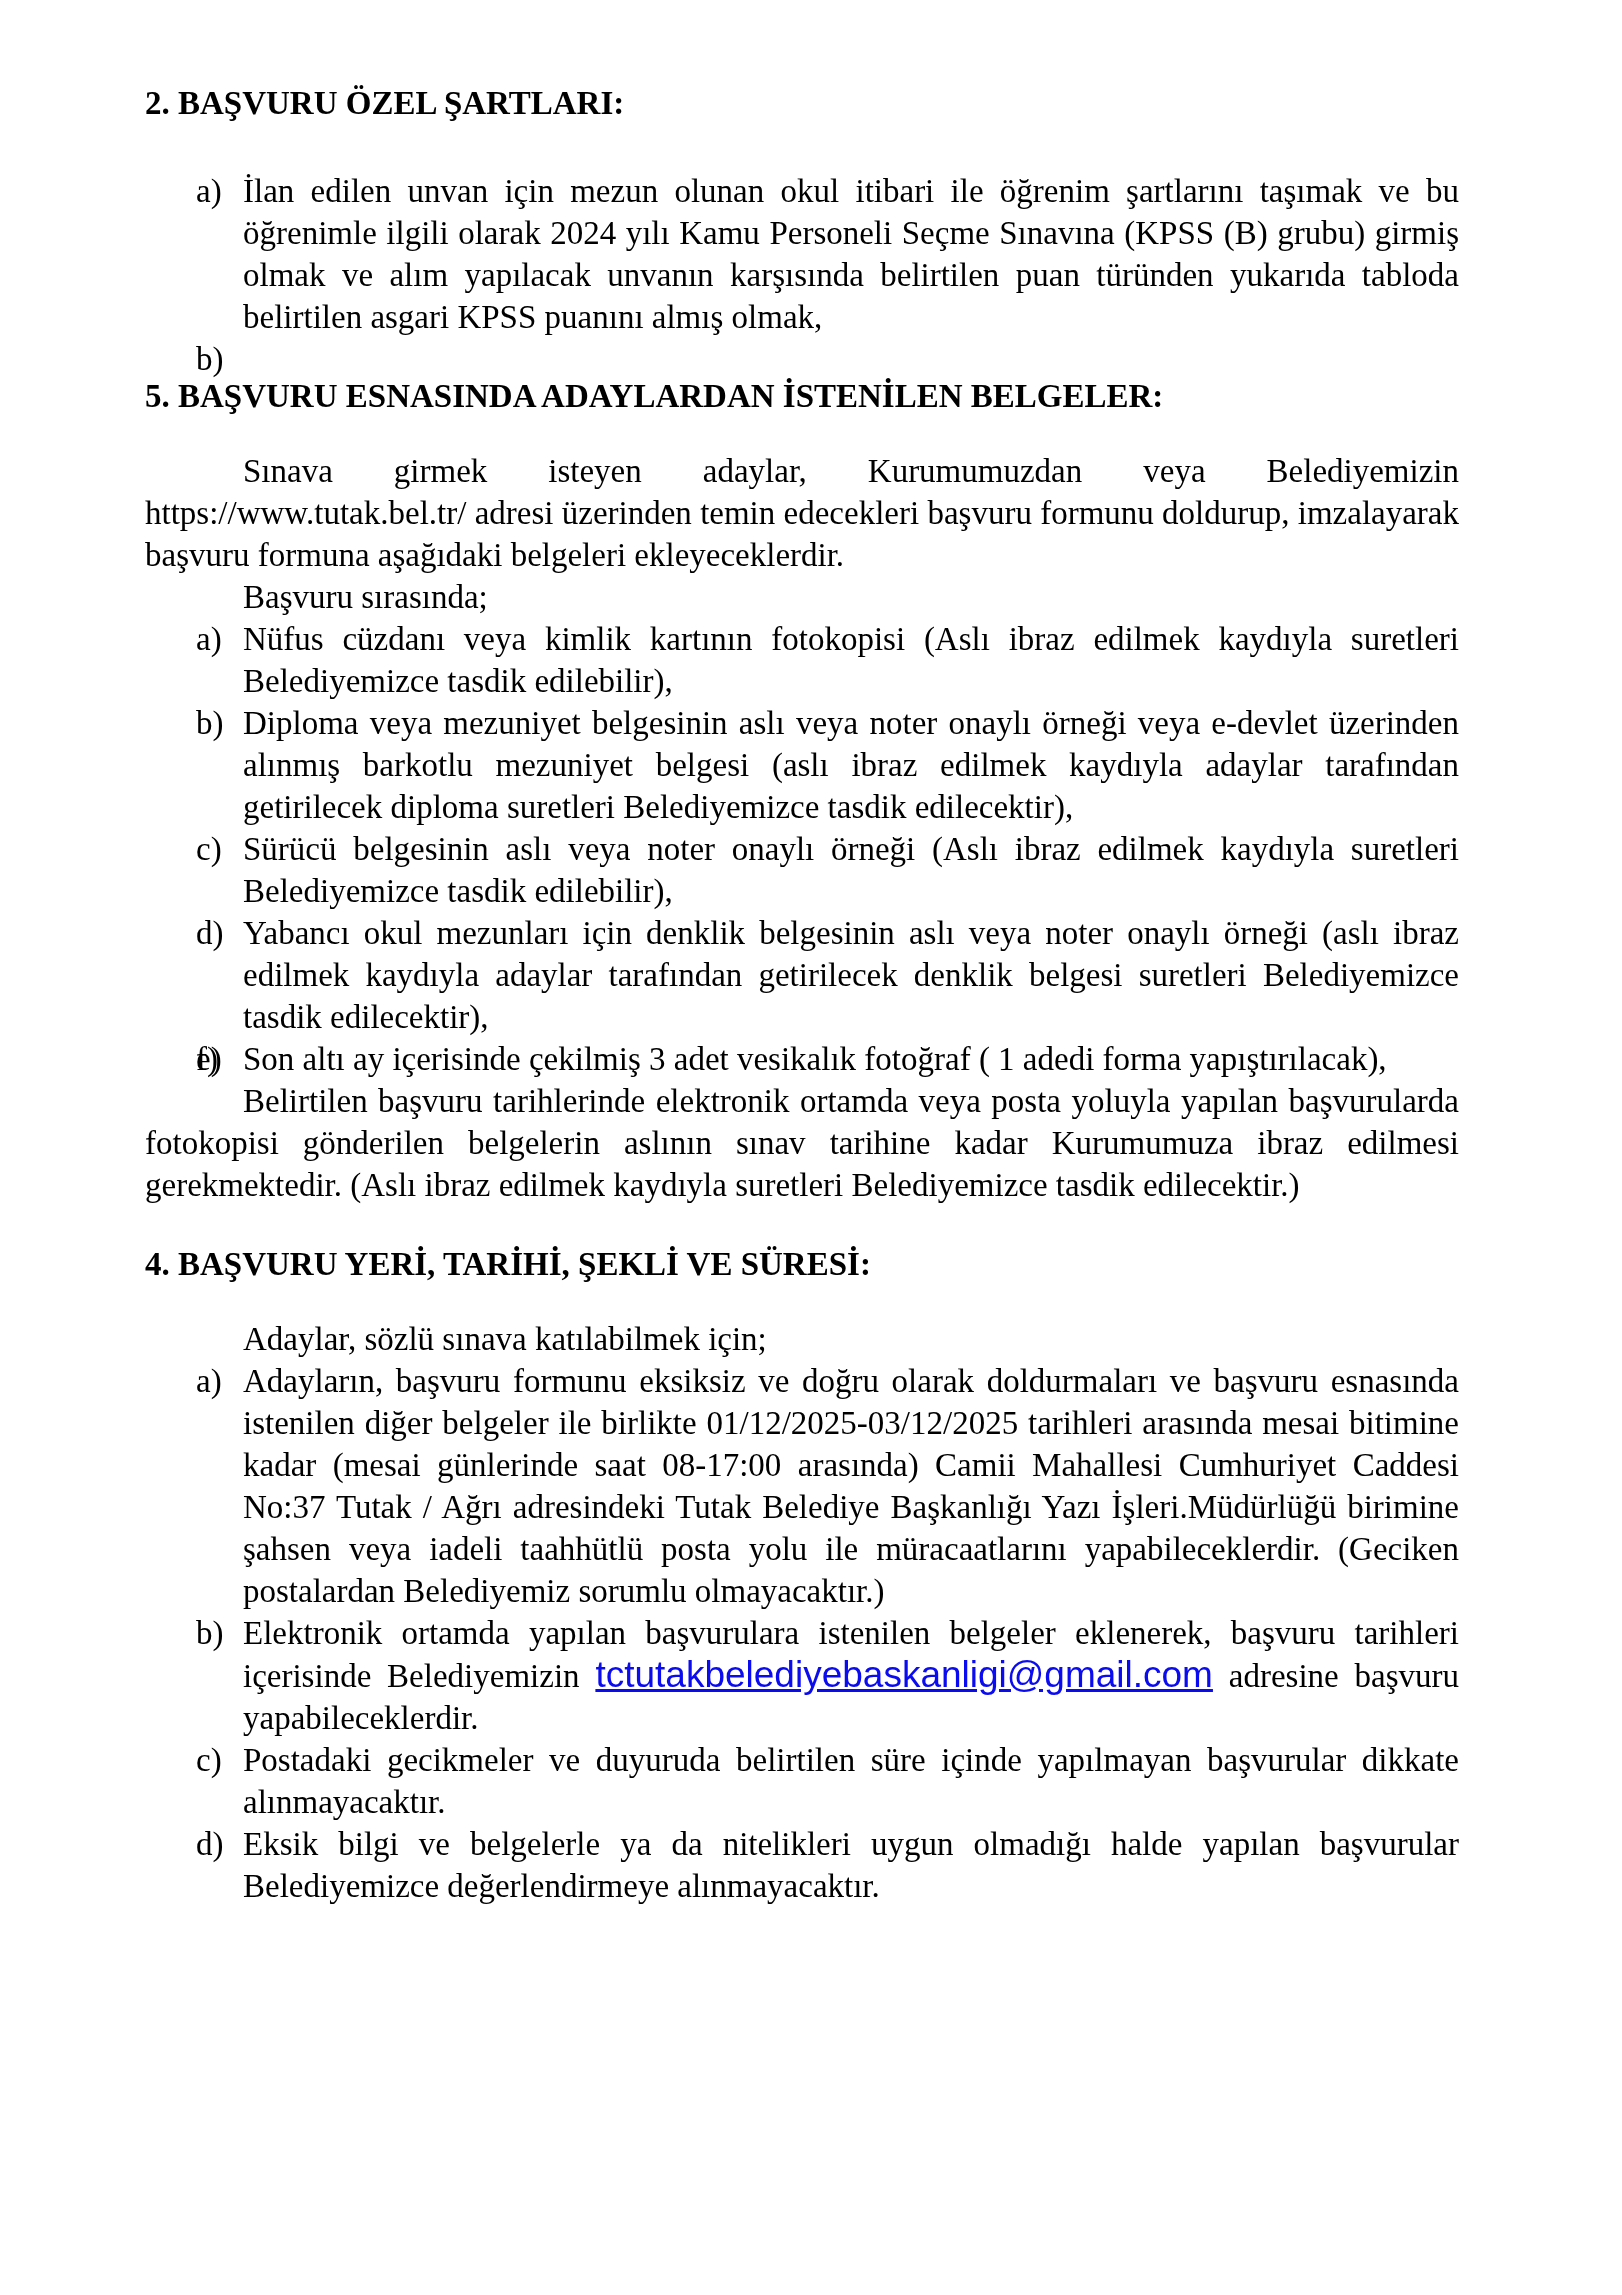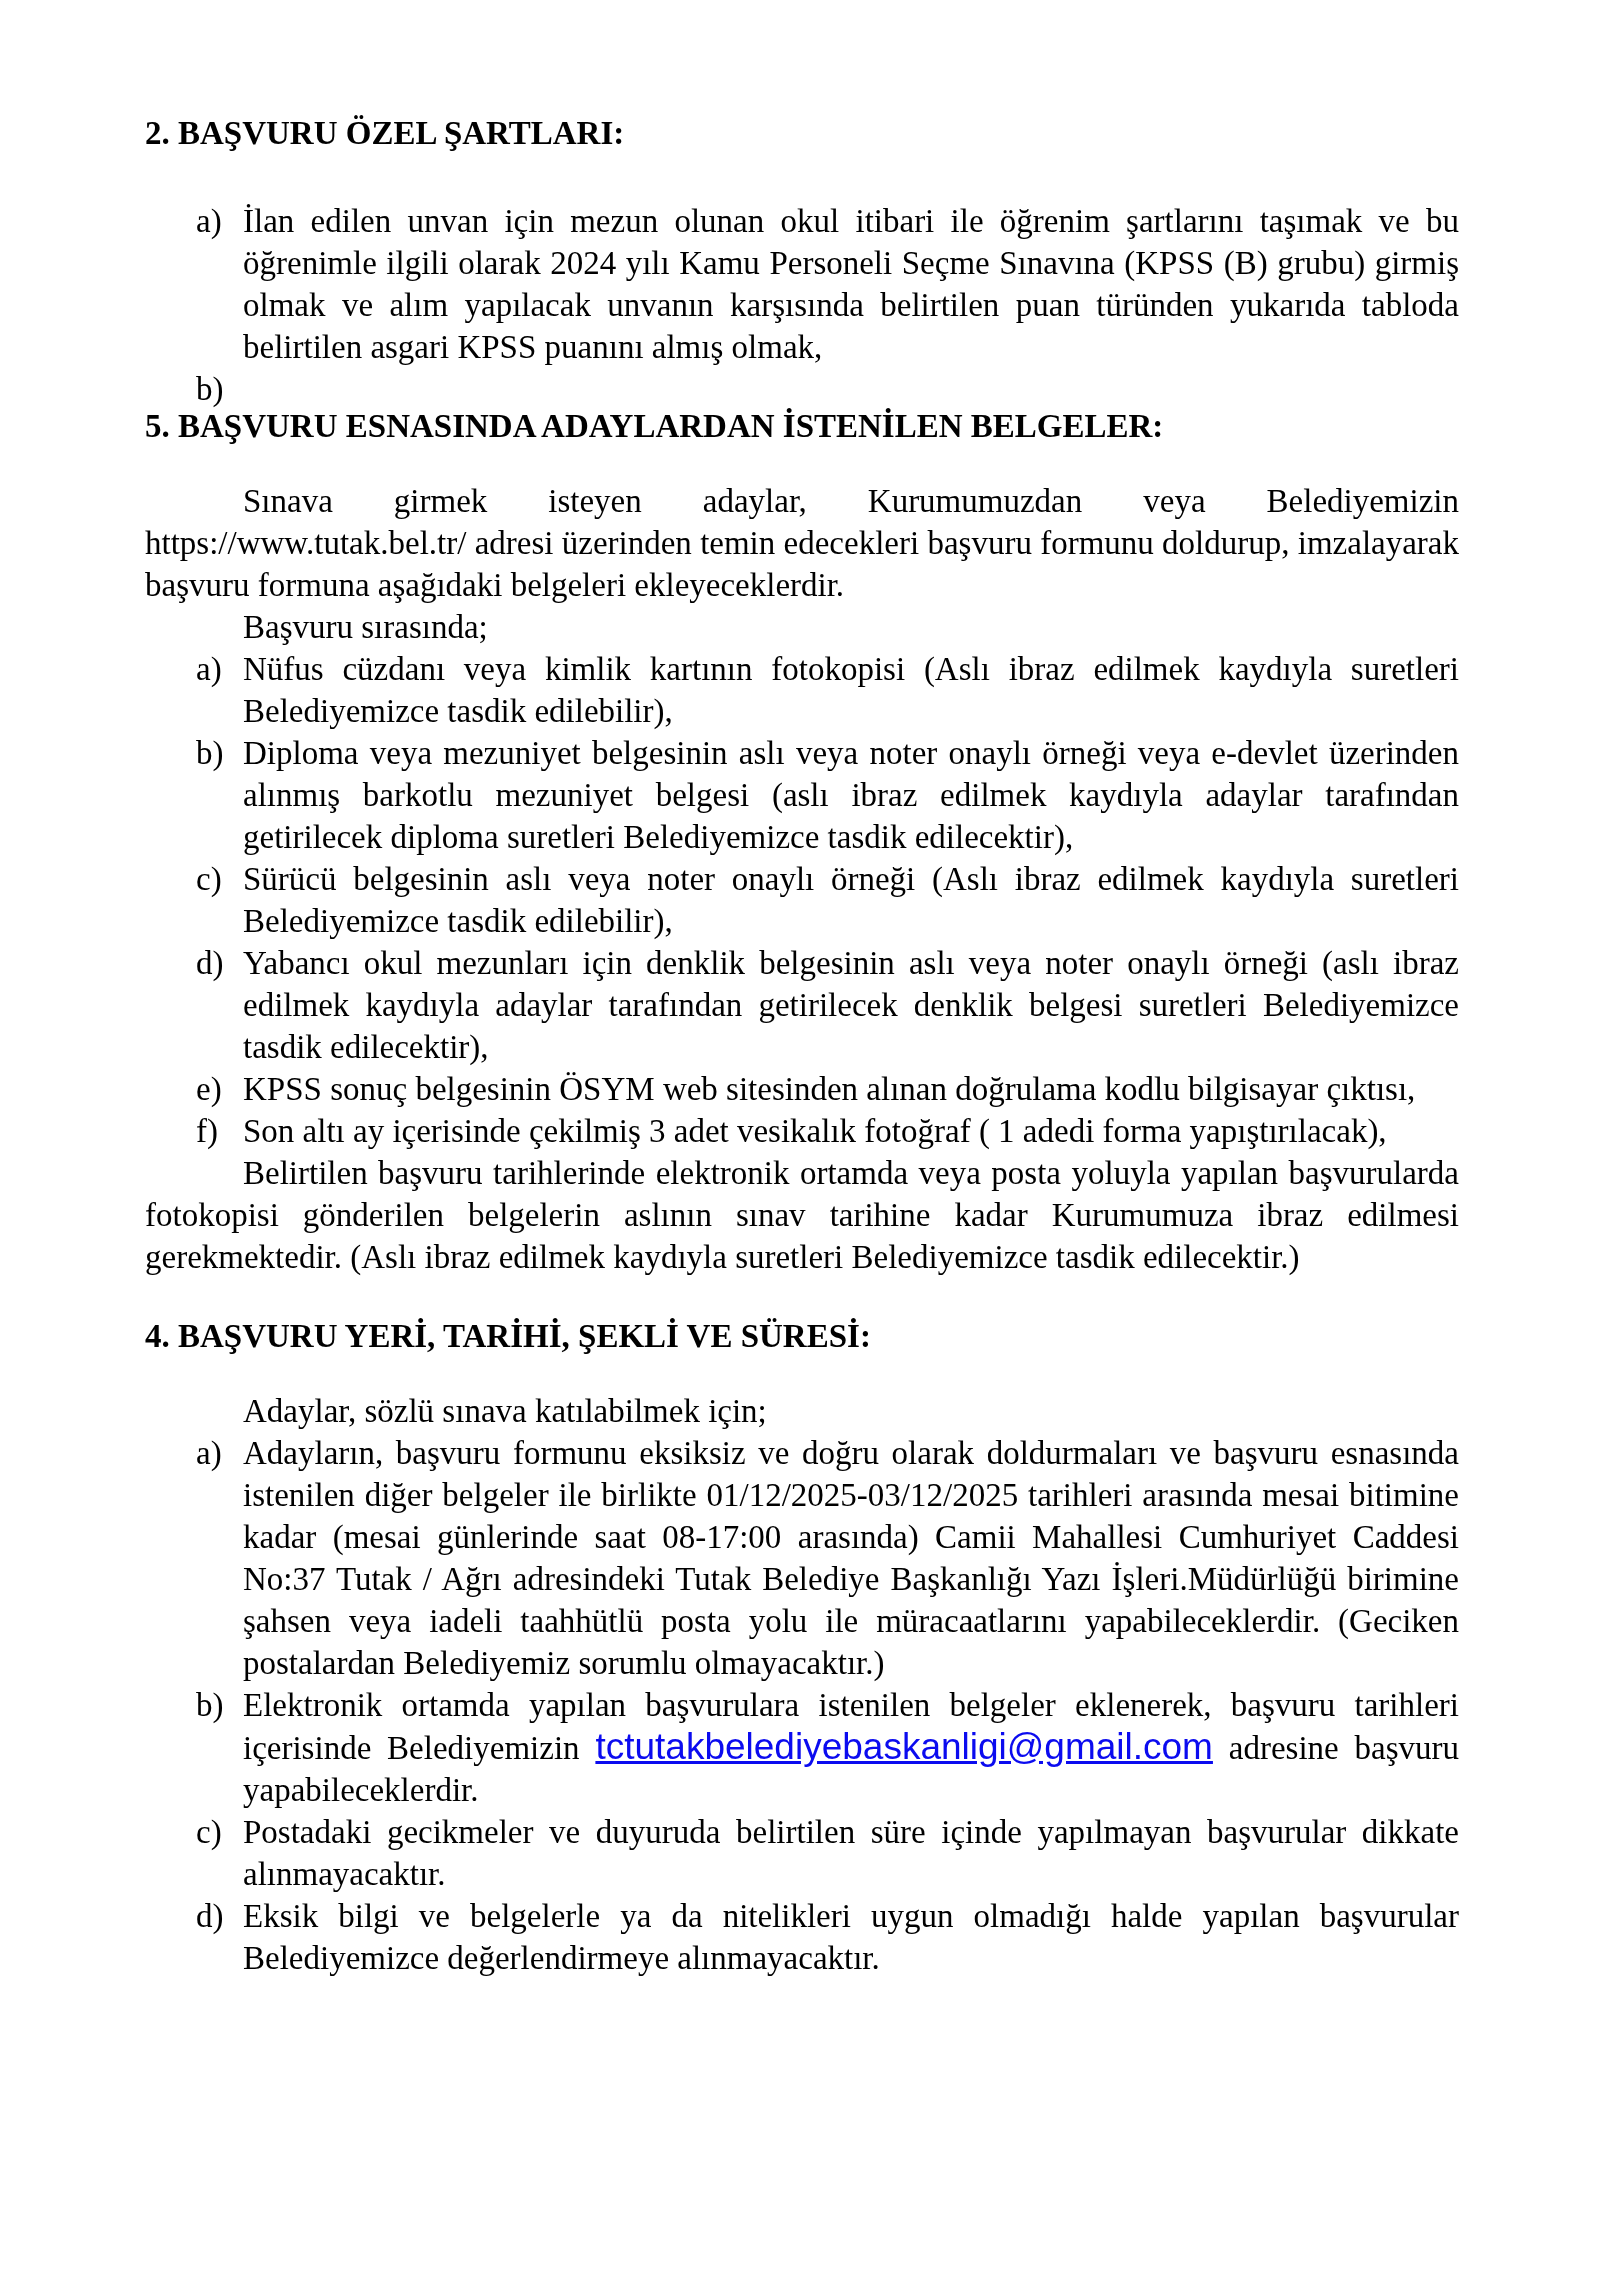--- a/index.html
+++ b/index.html
@@ -10,21 +10,21 @@
   .page {
     position: relative;
     width: 1599px;
     height: 2295px;
     background: #ffffff;
     color: #000000;
     font-family: "Liberation Serif", "DejaVu Serif", serif;
     font-size: 33px;
     line-height: 42px;
     box-sizing: border-box;
-    padding: 112px 140px 0 145px;
+    padding: 82px 140px 0 145px;
     overflow: hidden;
   }
   .heading {
     font-weight: bold;
     margin: 37px 0 33px 0;
     text-align: left;
   }
   .heading.first {
     margin-top: 0;
     margin-bottom: 46px;
@@ -89,21 +89,20 @@
     <div class="li">
       <span class="marker">c)</span>
       <span>Sürücü belgesinin aslı veya noter onaylı örneği (Aslı ibraz edilmek kaydıyla suretleri Belediyemizce tasdik edilebilir),</span>
     </div>
     <div class="li">
       <span class="marker">d)</span>
       <span>Yabancı okul mezunları için denklik belgesinin aslı veya noter onaylı örneği (aslı ibraz edilmek kaydıyla adaylar tarafından getirilecek denklik belgesi suretleri Belediyemizce tasdik edilecektir),</span>
     </div>
     <div class="li">
       <span class="marker">e)</span>
-      <span>KPSS sonuç belgesinin ÖSYM web sitesinden alınan doğrulama kodlu bilgisayar çıktısı,</span>
     </div>
     <div class="li">
       <span class="marker">f)</span>
       <span>Son altı ay içerisinde çekilmiş 3 adet vesikalık fotoğraf ( 1 adedi forma yapıştırılacak),</span>
     </div>
   </div>
   <p class="para">Belirtilen başvuru tarihlerinde elektronik ortamda veya posta yoluyla yapılan başvurularda fotokopisi gönderilen belgelerin aslının sınav tarihine kadar Kurumumuza ibraz edilmesi gerekmektedir. (Aslı ibraz edilmek kaydıyla suretleri Belediyemizce tasdik edilecektir.)</p>
 
   <div class="heading">4. BAŞVURU YERİ, TARİHİ, ŞEKLİ VE SÜRESİ:</div>
   <p class="para">Adaylar, sözlü sınava katılabilmek için;</p>

